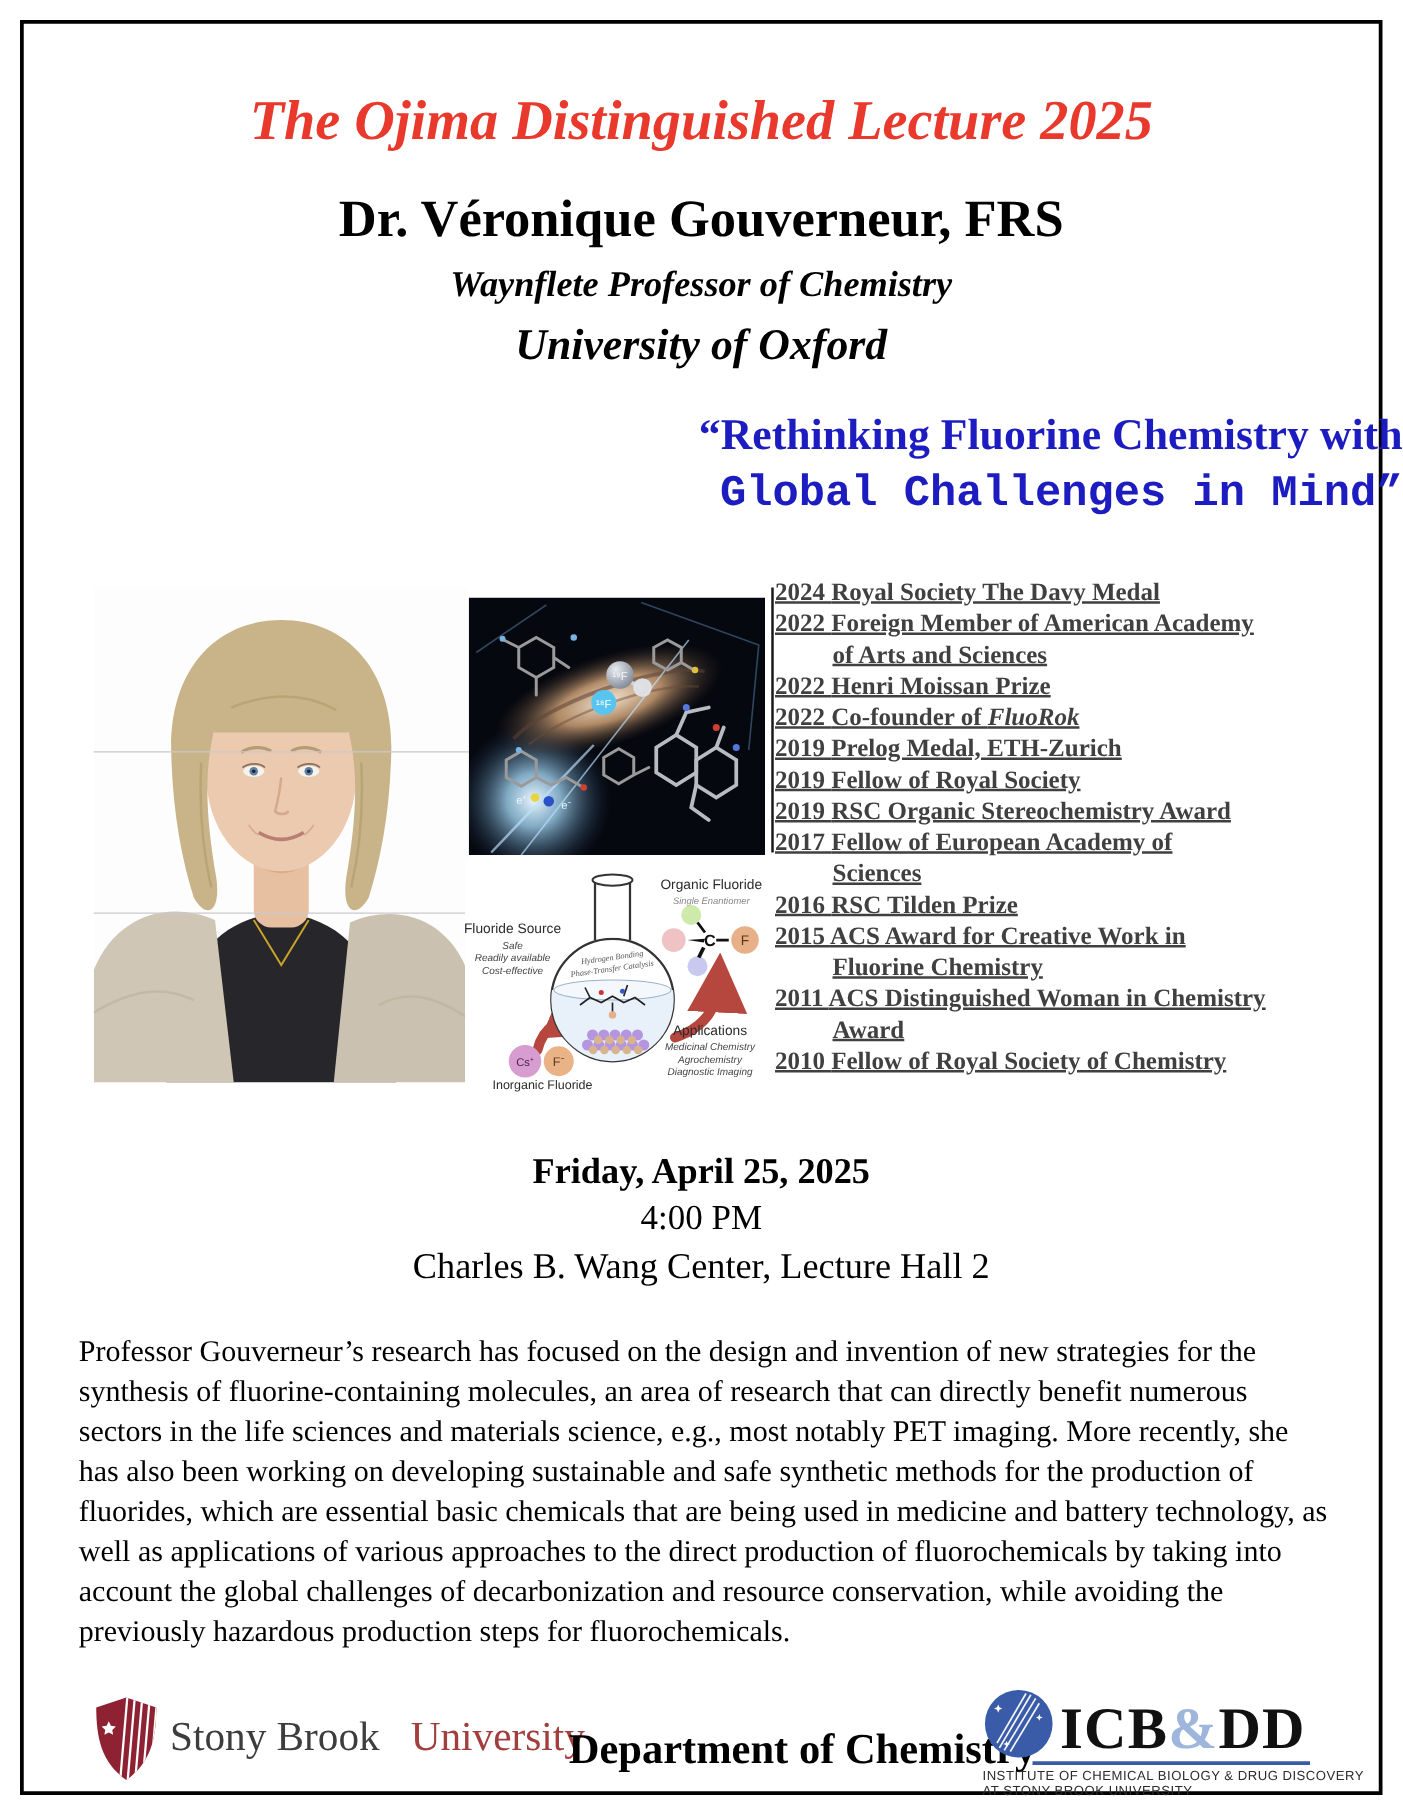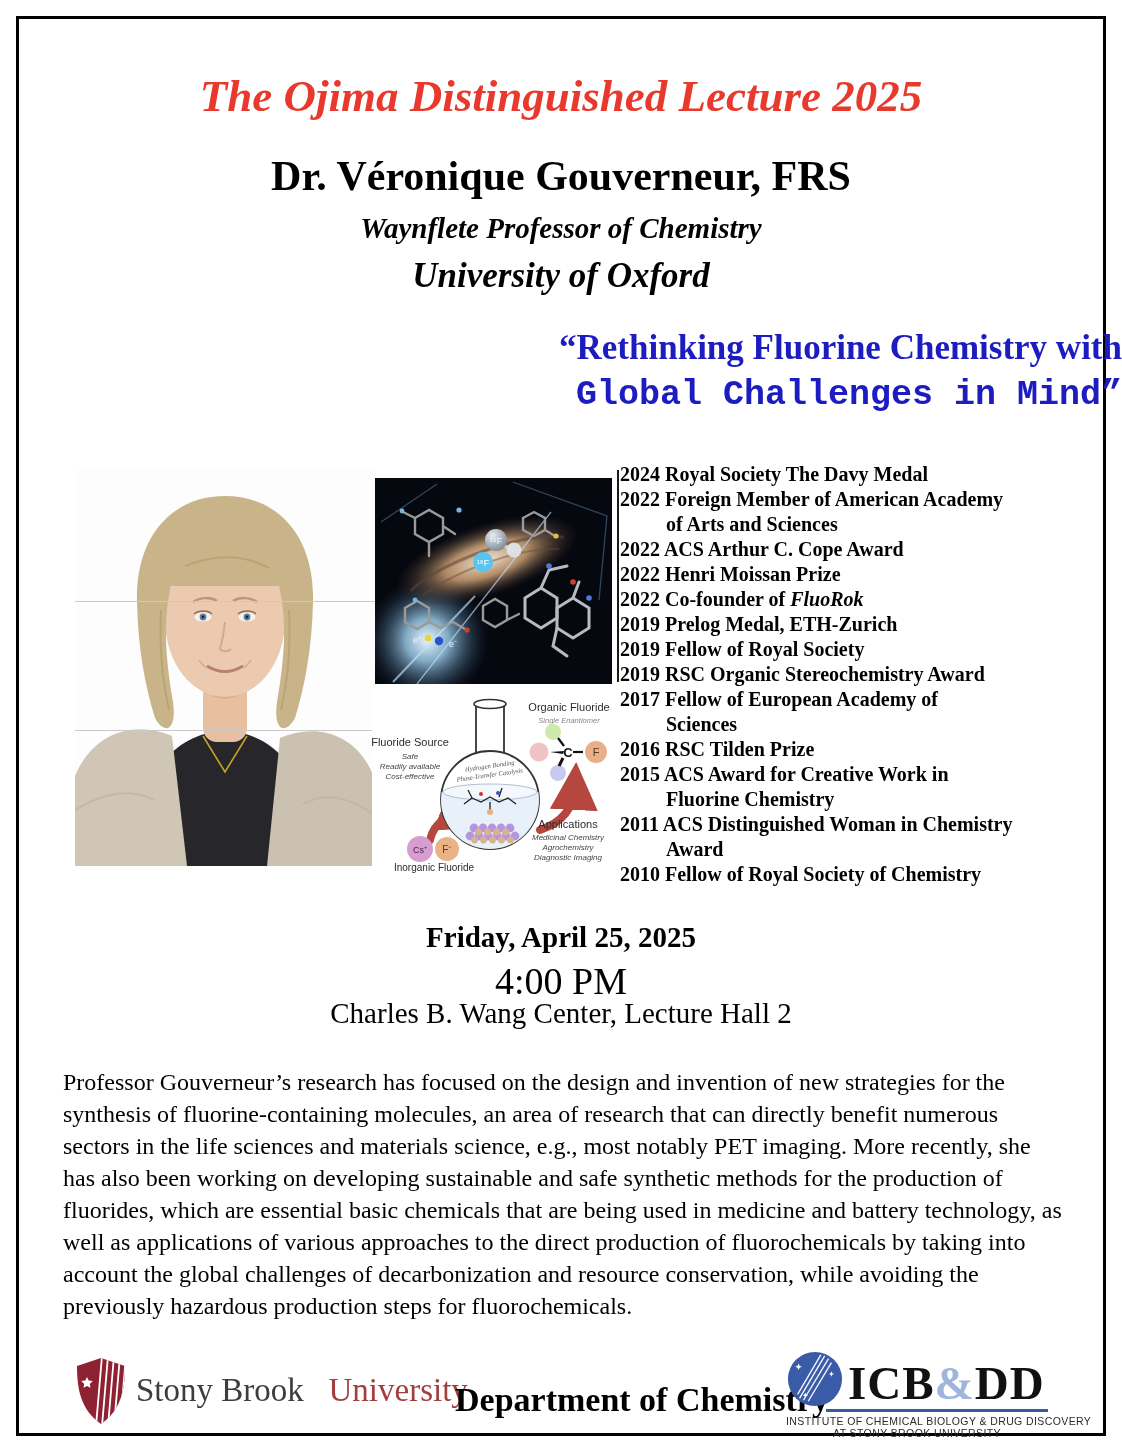--- a/index.html
+++ b/index.html
@@ -25,43 +25,43 @@
   .talk-line2{top:375px;font-family:Liberation Mono, monospace;}
 
   .middle{position:absolute;left:60px;top:460px;width:1002px;height:432px;}
   .portrait{position:absolute;left:15px;top:10px;width:300px;height:396px;z-index:1;}
   .grid-line{position:absolute;height:1px;background:#c9c9c9;z-index:2;}
   .grid-line.l1{left:15px;top:141px;width:537px;}
   .grid-line.l2{left:15px;top:270px;width:537px;}
   .galaxy{position:absolute;left:315px;top:18px;width:237px;height:206px;z-index:3;}
   .vline-artifact{position:absolute;left:557px;top:10px;width:2px;height:212px;background:#1a1a1a;z-index:3;}
   .diagram{position:absolute;left:312px;top:228px;width:245px;height:188px;z-index:3;background:#fff;}
-  .awards{position:absolute;left:560px;top:2px;width:442px;color:#000000;}
+  .awards{position:absolute;left:560px;top:2px;width:442px;color:#404040;text-decoration:underline;}
   .award-row{font-size:20px;line-height:25px;font-weight:bold;padding-left:46px;text-indent:-46px;}
   .award-row em{font-style:italic;}
 
   .event-date{top:921px;font-size:29px;font-weight:bold;}
-  .event-time{top:959px;font-size:38px;}
+  .event-time{top:959px;font-size:28px;}
   .event-location{top:997px;font-size:29px;}
 
   .abstract{position:absolute;left:63px;top:1066px;width:999px;font-size:24px;line-height:32px;text-align:left;}
 
   .footer{position:absolute;left:0;top:1350px;width:954px;height:86px;}
   .sbu-logo{position:absolute;left:75px;top:6px;width:52px;height:70px;}
   .sbu-wordmark{position:absolute;left:136px;top:22px;font-size:33px;white-space:nowrap;}
   .sbu-word-1{color:#3d3d3d;}
   .sbu-word-2{color:var(--sbu-text-red);}
   .department{position:absolute;left:455px;top:31px;font-size:34px;font-weight:bold;}
   .icbdd{position:absolute;left:786px;top:0px;width:262px;}
   .icbdd-top{display:flex;align-items:flex-end;}
   .icbdd-globe{width:58px;height:58px;flex:0 0 auto;}
   .icbdd-letters{font-family:"Liberation Serif",serif;font-weight:bold;font-size:47px;line-height:50px;letter-spacing:1px;white-space:nowrap;margin-left:4px;color:#111;}
   .icbdd-letters .amp{color:var(--icbdd-lightblue);}
   .icbdd-rule{height:3px;background:var(--icbdd-blue);margin:1px 0 3px 40px;}
-  .icbdd-caption{font-family:"Liberation Sans",sans-serif;font-size:10.5px;line-height:12px;color:#2b2b2b;text-align:center;letter-spacing:0.4px;white-space:nowrap;}
+  .icbdd-caption{font-family:"Liberation Sans",sans-serif;font-size:10.5px;line-height:12px;color:#2b2b2b;text-align:left;letter-spacing:0.4px;white-space:nowrap;}
 </style>
 </head>
 <body>
 
 <div class="page-border"></div>
 
 <div class="center lecture-title">The Ojima Distinguished Lecture 2025</div>
 <div class="center speaker-name">Dr. Véronique Gouverneur, FRS</div>
 <div class="center speaker-position">Waynflete Professor of Chemistry</div>
 <div class="center speaker-university">University of Oxford</div>
@@ -268,21 +268,20 @@
 
     <text x="196" y="140" font-size="11" fill="#2b2b2b" text-anchor="middle" font-family="Liberation Sans,sans-serif">Applications</text>
     <text x="196" y="152" font-size="8" font-style="italic" fill="#444" text-anchor="middle" font-family="Liberation Sans,sans-serif">Medicinal Chemistry</text>
     <text x="196" y="162" font-size="8" font-style="italic" fill="#444" text-anchor="middle" font-family="Liberation Sans,sans-serif">Agrochemistry</text>
     <text x="196" y="172" font-size="8" font-style="italic" fill="#444" text-anchor="middle" font-family="Liberation Sans,sans-serif">Diagnostic Imaging</text>
   </svg>
 
   <div class="awards">
       <div class="award-row"><span>2024 </span><span>Royal Society The Davy Medal</span></div>
       <div class="award-row"><span>2022 </span><span>Foreign Member of American Academy</span><br><span>of Arts and Sciences</span></div>
-      <div class="award-row"><span>2022 </span><span>ACS Arthur C. Cope Award</span></div>
       <div class="award-row"><span>2022 </span><span>Henri Moissan Prize</span></div>
       <div class="award-row"><span>2022 </span><span>Co-founder of </span><em>FluoRok</em></div>
       <div class="award-row"><span>2019 </span><span>Prelog Medal, ETH-Zurich</span></div>
       <div class="award-row"><span>2019 </span><span>Fellow of Royal Society</span></div>
       <div class="award-row"><span>2019 </span><span>RSC Organic Stereochemistry Award</span></div>
       <div class="award-row"><span>2017 </span><span>Fellow of European Academy of</span><br><span>Sciences</span></div>
       <div class="award-row"><span>2016 </span><span>RSC Tilden Prize</span></div>
       <div class="award-row"><span>2015 </span><span>ACS Award for Creative Work in</span><br><span>Fluorine Chemistry</span></div>
       <div class="award-row"><span>2011 </span><span>ACS Distinguished Woman in Chemistry</span><br><span>Award</span></div>
       <div class="award-row"><span>2010 </span><span>Fellow of Royal Society of Chemistry</span></div>

